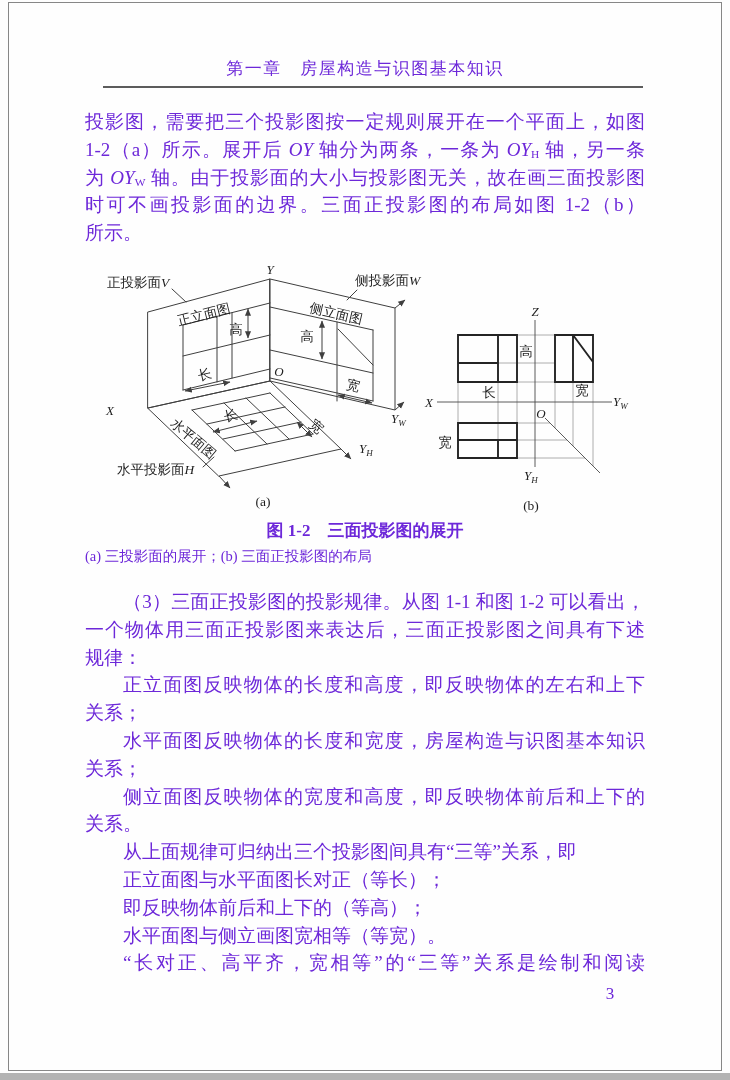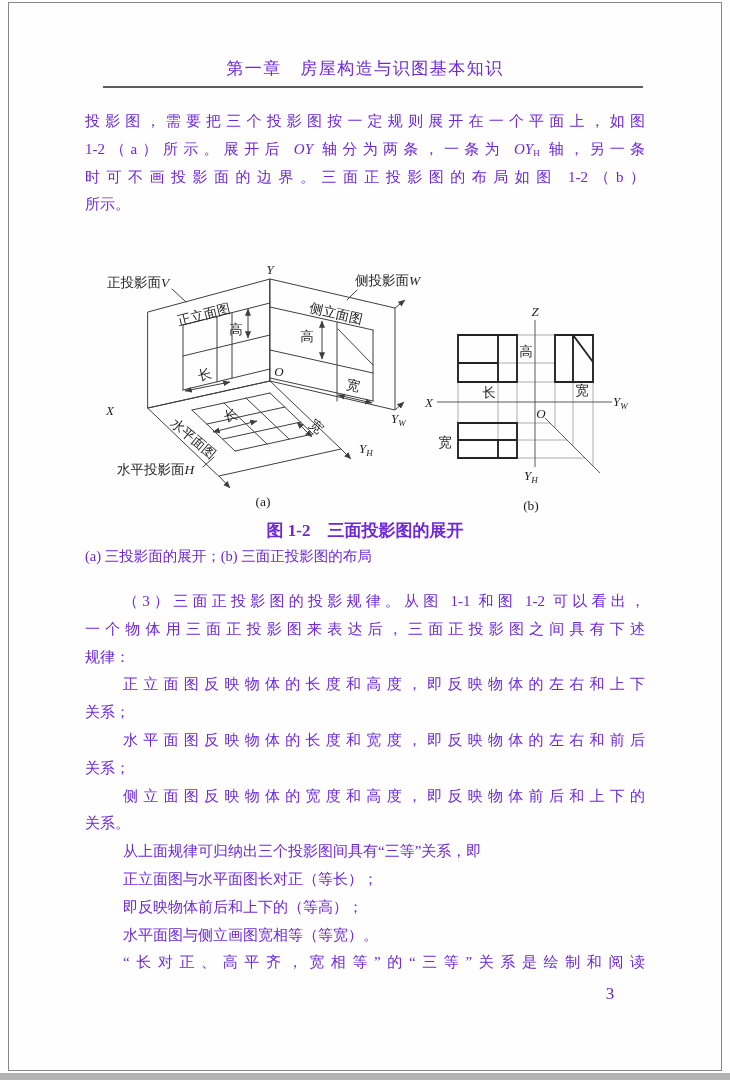--- a/index.html
+++ b/index.html
@@ -7,21 +7,21 @@
           font-family:"Liberation Serif","DejaVu Serif",serif; color:#6d28d9; overflow:hidden; }
   .frame { position:absolute; left:8px; top:2px; width:714px; height:1069px;
            border:1.5px solid #878787; box-sizing:border-box; }
   .bottom-strip { position:absolute; left:0; top:1072.5px; width:730px; height:7.5px; background:#b3b3b3; }
   .chapter-header { position:absolute; left:85px; top:57px; width:560px; text-align:center;
                     font-size:17px; letter-spacing:1.5px; }
   .header-rule { position:absolute; left:103px; top:86px; width:540px; height:2px; background:#5c5c5c; }
   .para { position:absolute; left:85px; width:560px; }
   .p1 { top:108px; }
   .p2 { top:588px; }
-  .line { height:27.8px; line-height:27.8px; font-size:15px; }
+  .line { height:27.8px; line-height:27.8px; font-size:19px; }
   .just { text-align:justify; text-align-last:justify; }
   .indent { text-indent:38px; }
   .line i { font-style:italic; }
   .line sub { font-size:0.6em; vertical-align:-0.2em; }
   .caption { position:absolute; left:85px; top:519px; width:560px; text-align:center; font-size:17px;font-weight:bold; }
   .subcaption { position:absolute; left:85px; top:547px; width:560px; font-size:14.5px; }
   .pagenum { position:absolute; left:585px; top:984px; width:50px; text-align:center; font-size:17px; }
   .figA { position:absolute; left:85px; top:255px; }
   .figB { position:absolute; left:420px; top:270px; }
   svg text { font-family:"Liberation Serif","DejaVu Serif",serif; fill:#1e1e1e; font-size:13.5px; }
@@ -37,20 +37,21 @@
 
 <div class="page">
   <div class="frame"></div>
 
   <div class="chapter-header">第一章　房屋构造与识图基本知识</div>
   <div class="header-rule"></div>
 
   <div class="para p1">
     <div class="line just">投影图，需要把三个投影图按一定规则展开在一个平面上，如图</div>
     <div class="line just">1-2（a）所示。展开后 <i>OY</i> 轴分为两条，一条为 <i>OY</i><sub>H</sub> 轴，另一条</div>
+    <div class="line just">为 <i>OY</i><sub>W</sub> 轴。由于投影面的大小与投影图无关，故在画三面投影图</div>
     <div class="line just">时可不画投影面的边界。三面正投影图的布局如图 1-2（b）</div>
     <div class="line">所示。</div>
   </div>
 
   <svg class="figA" width="345" height="262" viewBox="0 0 345 262">
     <defs>
       <marker id="ah" viewBox="0 0 10 10" refX="8.5" refY="5" markerWidth="8" markerHeight="8" orient="auto-start-reverse">
         <path d="M0,1.2 L9,5 L0,8.8 Z" fill="#3f3f3f"></path>
       </marker>
     </defs>
@@ -123,21 +124,21 @@
 
   <div class="caption">图 1-2　三面投影图的展开</div>
   <div class="subcaption">(a) 三投影面的展开；(b) 三面正投影图的布局</div>
 
   <div class="para p2">
     <div class="line just indent">（3）三面正投影图的投影规律。从图 1-1 和图 1-2 可以看出，</div>
     <div class="line just">一个物体用三面正投影图来表达后，三面正投影图之间具有下述</div>
     <div class="line">规律：</div>
     <div class="line just indent">正立面图反映物体的长度和高度，即反映物体的左右和上下</div>
     <div class="line">关系；</div>
-    <div class="line just indent">水平面图反映物体的长度和宽度，即反映物体的左右和前后</div>
+    <div class="line just indent">水平面图反映物体的长度和宽度，房屋构造与识图基本知识</div>
     <div class="line">关系；</div>
     <div class="line just indent">侧立面图反映物体的宽度和高度，即反映物体前后和上下的</div>
     <div class="line">关系。</div>
     <div class="line indent">从上面规律可归纳出三个投影图间具有“三等”关系，即</div>
     <div class="line indent">正立面图与水平面图长对正（等长）；</div>
     <div class="line indent">即反映物体前后和上下的（等高）；</div>
     <div class="line indent">水平面图与侧立画图宽相等（等宽）。</div>
     <div class="line just indent">“长对正、高平齐，宽相等”的“三等”关系是绘制和阅读</div>
   </div>
 

